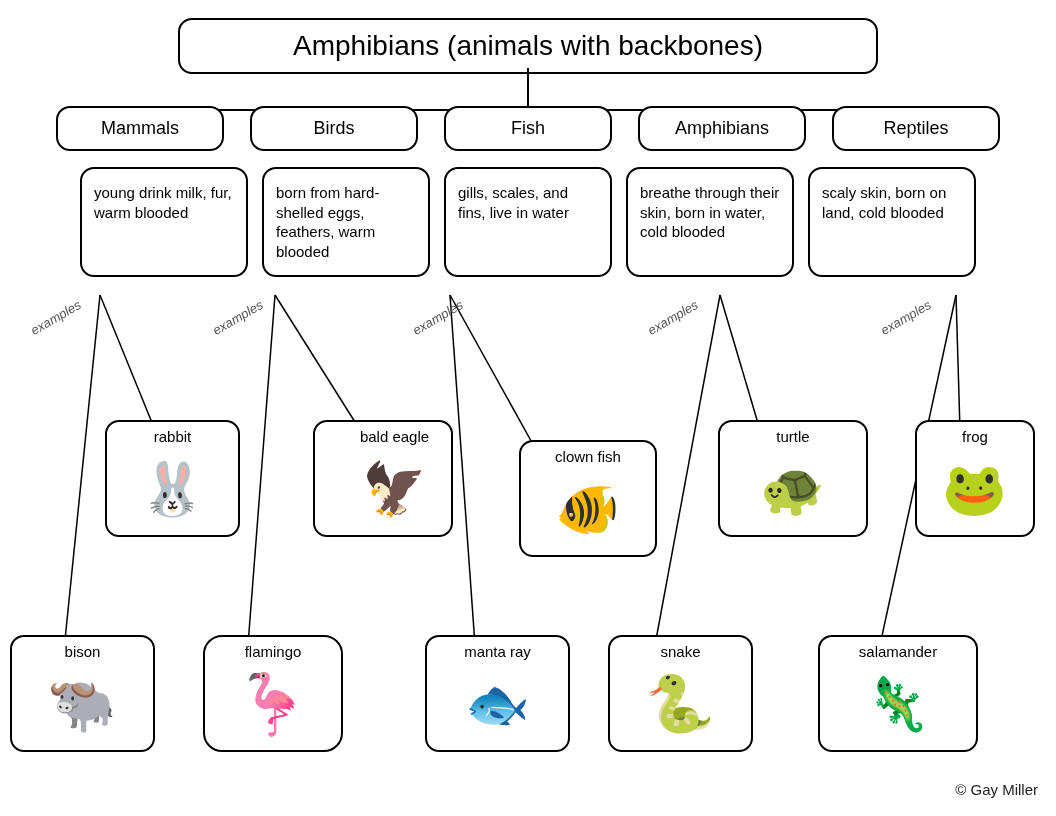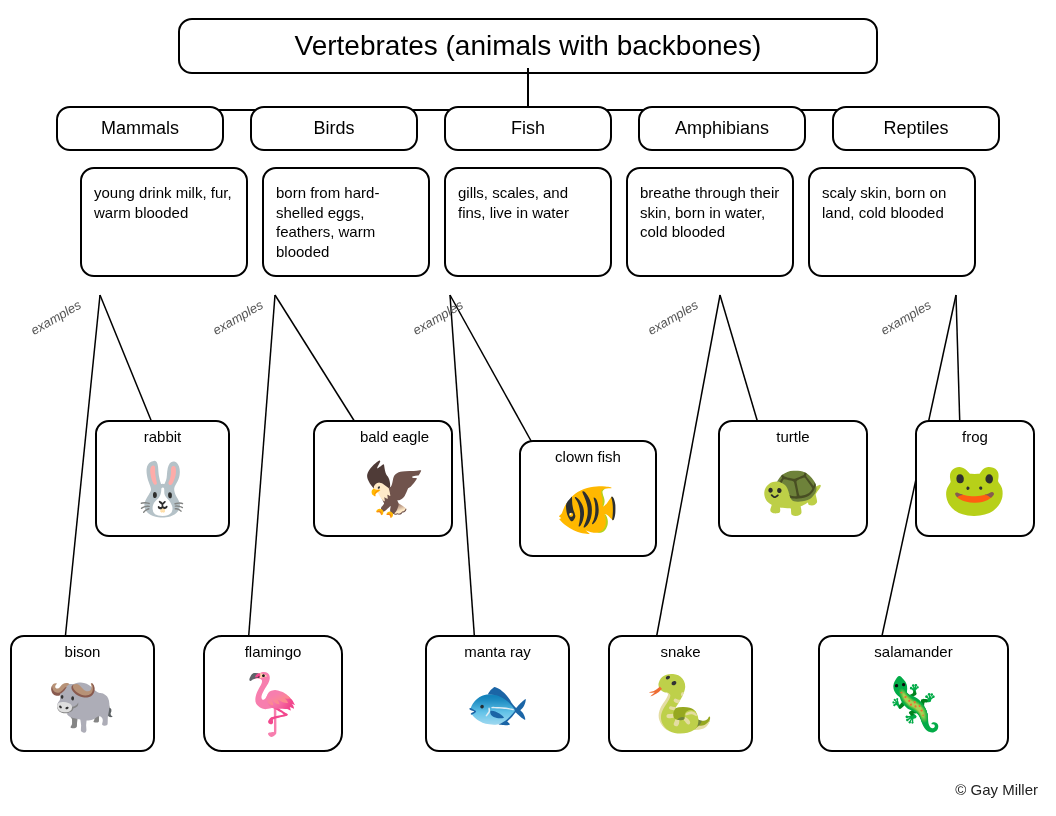--- a/index.html
+++ b/index.html
@@ -132,21 +132,21 @@
     <line x1="450" y1="295" x2="475" y2="645" stroke="black" stroke-width="1.5"></line>
 
     <line x1="720" y1="295" x2="760" y2="430" stroke="black" stroke-width="1.5"></line>
     <line x1="720" y1="295" x2="655" y2="645" stroke="black" stroke-width="1.5"></line>
 
     <line x1="956" y1="295" x2="960" y2="430" stroke="black" stroke-width="1.5"></line>
     <line x1="956" y1="295" x2="880" y2="645" stroke="black" stroke-width="1.5"></line>
   </svg>
 
   <div class="title-box">
-    <span>Vertebrates (animals with backbones)</span>
+    <span>Amphibians (animals with backbones)</span>
   </div>
 
   <div class="category-row">
     <div class="category-box">
       <span>Mammals</span>
     </div>
     <div class="category-box">
       <span>Birds</span>
     </div>
     <div class="category-box">
@@ -177,21 +177,21 @@
       <span>scaly skin, born on land, cold blooded</span>
     </div>
   </div>
 
   <span class="examples-label" style="left:28px; top:310px;">examples</span>
   <span class="examples-label" style="left:210px; top:310px;">examples</span>
   <span class="examples-label" style="left:410px; top:310px;">examples</span>
   <span class="examples-label" style="left:645px; top:310px;">examples</span>
   <span class="examples-label" style="left:878px; top:310px;">examples</span>
 
-  <div class="animal-card" style="left:95px; top:420px; width:135px;">
+  <div class="animal-card" style="left:105px; top:420px; width:135px;">
     <span style="display:block; margin-bottom:4px;">rabbit</span>
     <div class="animal-img">🐰</div>
   </div>
 
   <div class="animal-card" style="left:313px; top:420px; width:140px;padding-left:31px;">
     <span style="display:block; margin-bottom:4px;">bald eagle</span>
     <div class="animal-img">🦅</div>
   </div>
 
   <div class="animal-card" style="left:519px; top:440px; width:138px;">
@@ -222,20 +222,20 @@
   <div class="animal-card" style="left:425px; top:635px; width:145px;">
     <span style="display:block; margin-bottom:4px;">manta ray</span>
     <div class="animal-img" style="font-size:52px;">🐟</div>
   </div>
 
   <div class="animal-card" style="left:608px; top:635px; width:145px;">
     <span style="display:block; margin-bottom:4px;">snake</span>
     <div class="animal-img" style="font-size:56px;">🐍</div>
   </div>
 
-  <div class="animal-card" style="left:818px; top:635px; width:191px;">
+  <div class="animal-card" style="left:818px; top:635px; width:160px;">
     <span style="display:block; margin-bottom:4px;">salamander</span>
     <div class="animal-img" style="font-size:52px;">🦎</div>
   </div>
 
   <div class="copyright">© Gay Miller</div>
 
 </div>
 
 </body></html>

